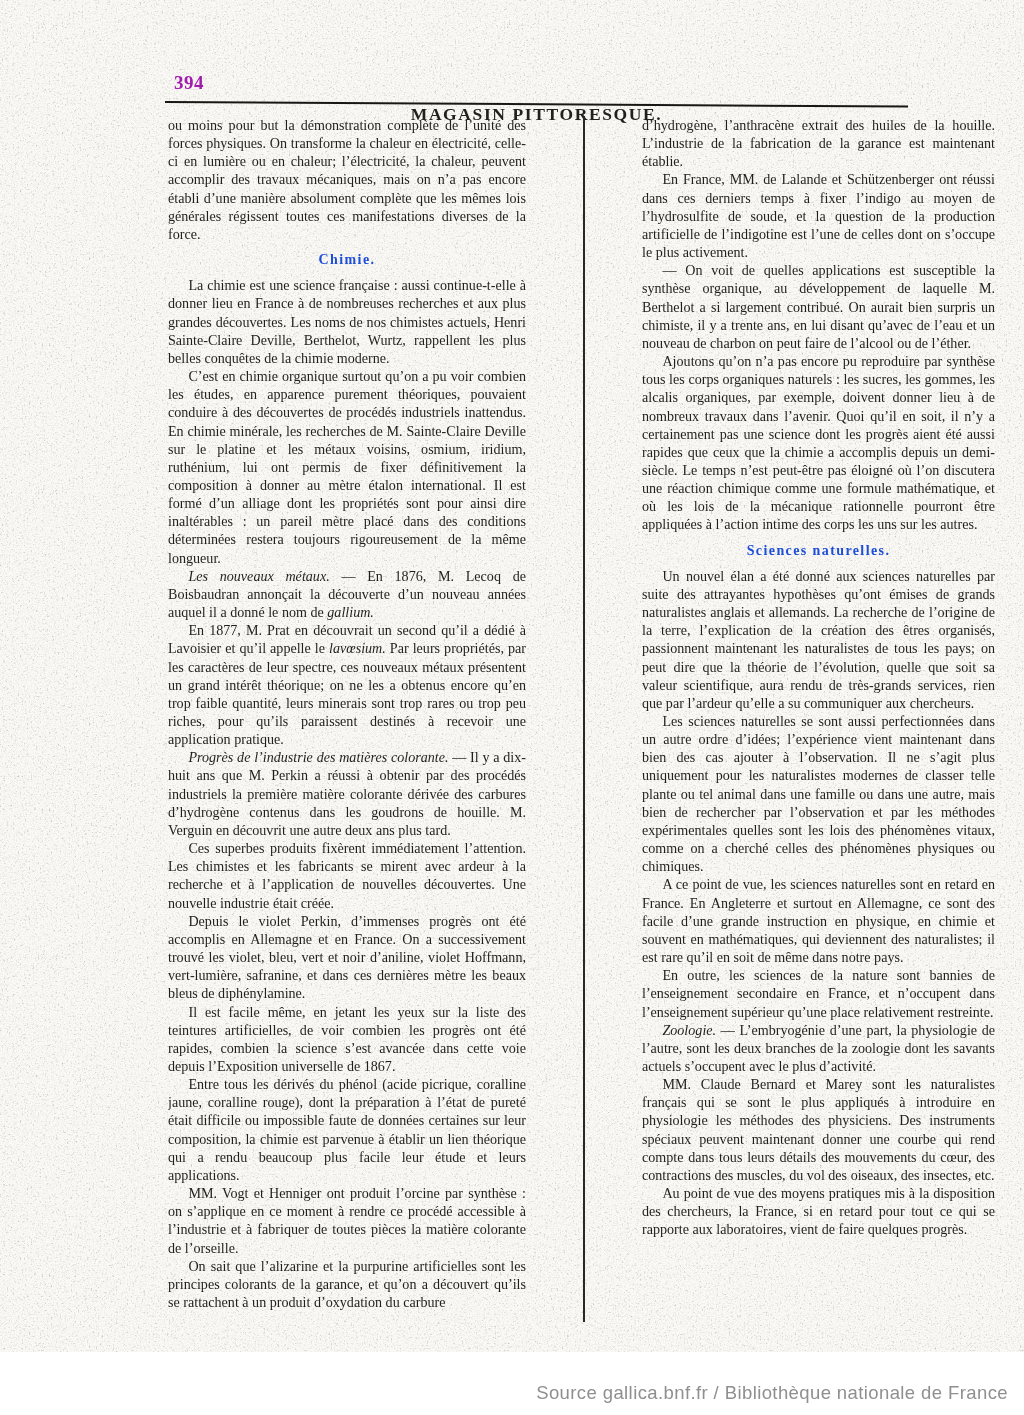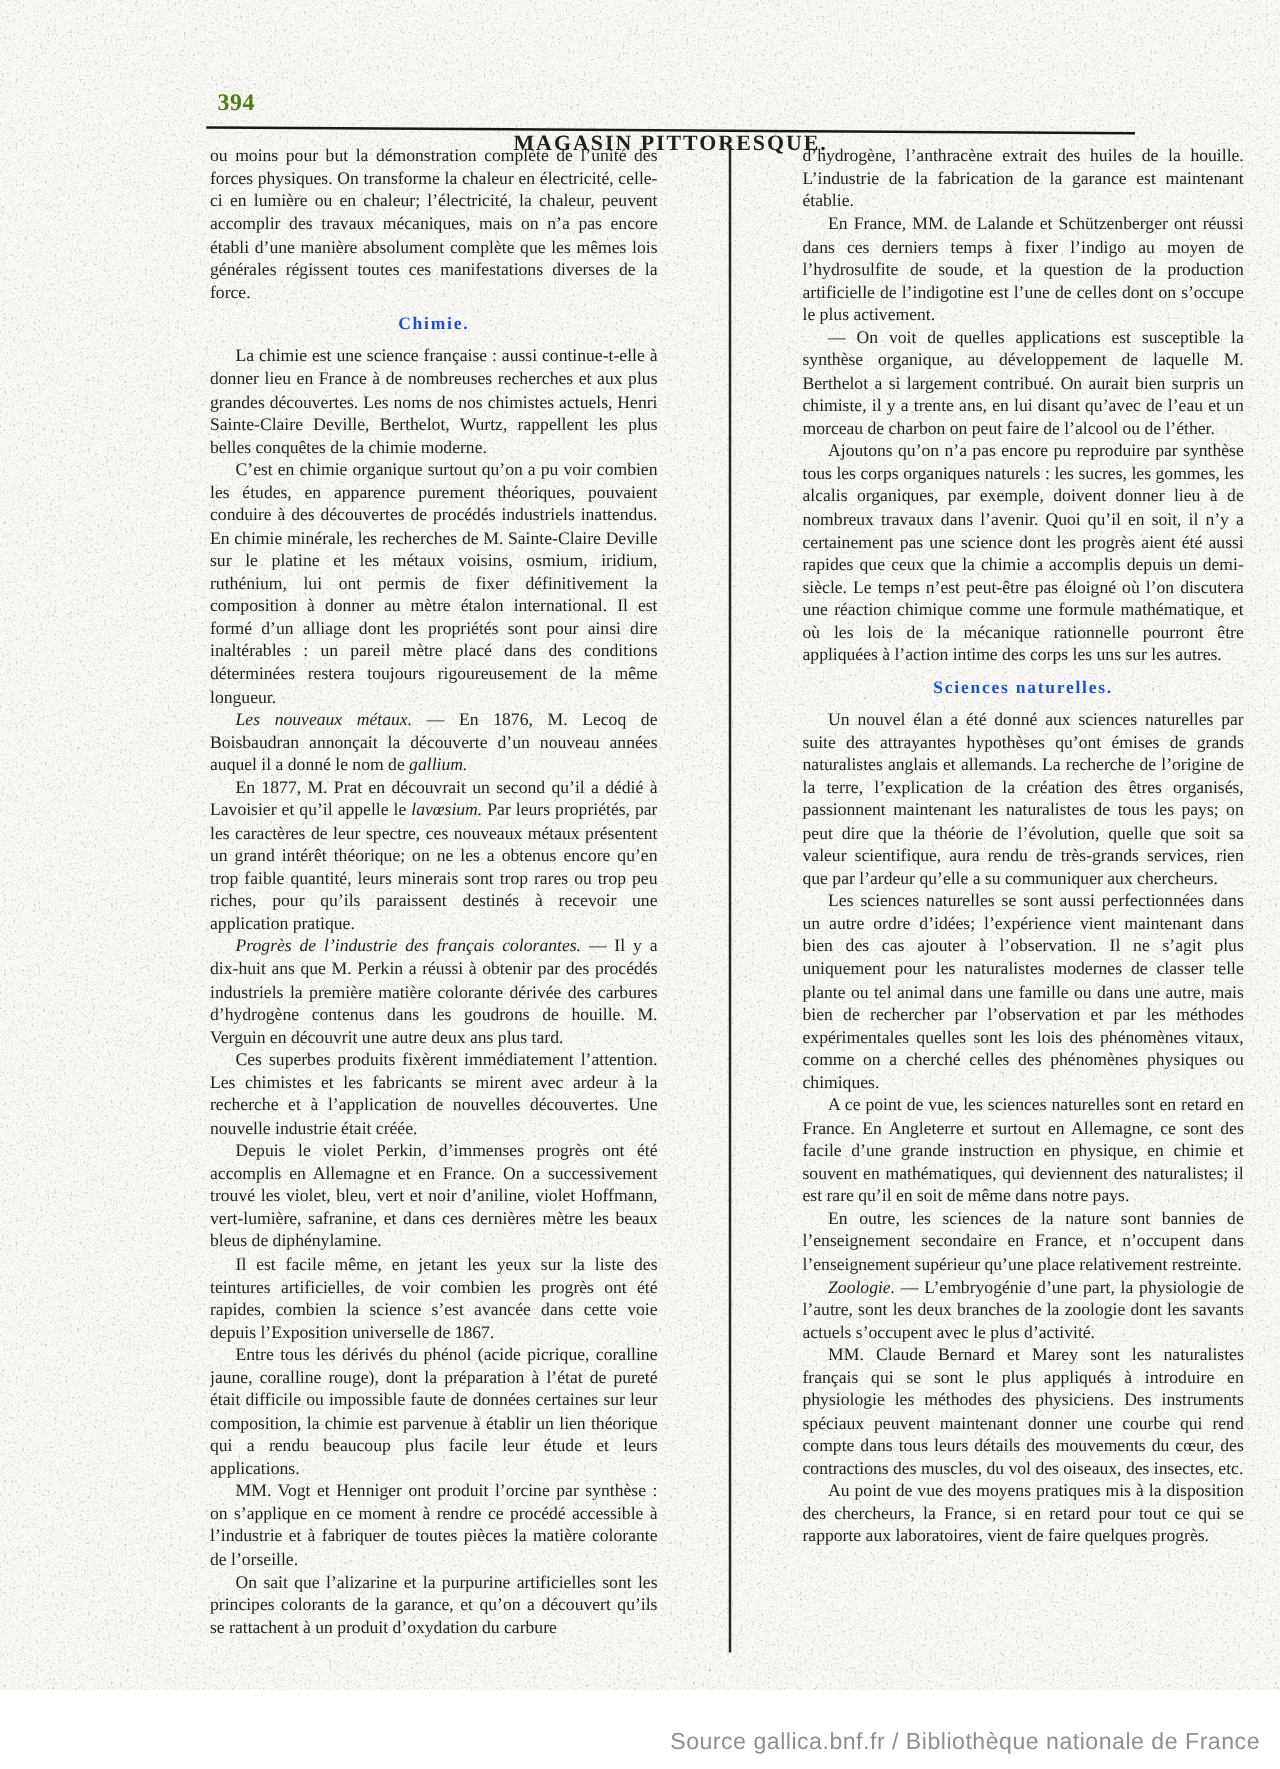--- a/index.html
+++ b/index.html
@@ -10,21 +10,21 @@
   }
   .page{
     position:absolute;top:0;left:0;width:1024px;height:1352px;
     background:#fbfaf6;overflow:hidden;
     box-shadow:inset 0 0 70px 28px #ffffff;
   }
   .noise{position:absolute;top:0;left:0;z-index:0;pointer-events:none;}
   .scan-header{position:absolute;top:0;left:168px;width:737px;z-index:2;}
   .page-number{
     position:absolute;left:6px;top:72px;
-    font-size:19px;font-weight:bold;color:#4d7c0f;letter-spacing:.5px;
+    font-size:19px;font-weight:bold;color:#a21caf;letter-spacing:.5px;
   }
   .journal-title{
     margin:0;padding-top:104px;text-align:center;
     font-size:17.5px;font-weight:bold;color:#21201d;letter-spacing:1.6px;
   }
   .header-rule{
     position:absolute;left:-3px;top:101px;width:743px;height:2.4px;
     background:#181716;transform:rotate(0.35deg);transform-origin:left center;
   }
   .columns{
@@ -85,35 +85,35 @@
   </header>
 
   <main class="columns">
     <div class="col">
         <p class="para noindent"><span>ou moins pour but la démonstration complète de l’unité des forces physiques. On transforme la chaleur en électricité, celle-ci en lumière ou en chaleur; l’électricité, la chaleur, peuvent accomplir des travaux mécaniques, mais on n’a pas encore établi d’une manière absolument complète que les mêmes lois générales régissent toutes ces manifestations diverses de la force.</span></p>
         <div class="col-heading">Chimie.</div>
         <p class="para"><span>La chimie est une science française : aussi continue-t-elle à donner lieu en France à de nombreuses recherches et aux plus grandes découvertes. Les noms de nos chimistes actuels, Henri Sainte-Claire Deville, Berthelot, Wurtz, rappellent les plus belles conquêtes de la chimie moderne.</span></p>
         <p class="para"><span>C’est en chimie organique surtout qu’on a pu voir combien les études, en apparence purement théoriques, pouvaient conduire à des découvertes de procédés industriels inattendus. En chimie minérale, les recherches de M. Sainte-Claire Deville sur le platine et les métaux voisins, osmium, iridium, ruthénium, lui ont permis de fixer définitivement la composition à donner au mètre étalon international. Il est formé d’un alliage dont les propriétés sont pour ainsi dire inaltérables : un pareil mètre placé dans des conditions déterminées restera toujours rigoureusement de la même longueur.</span></p>
         <p class="para"><span class="it">Les nouveaux métaux.</span><span> — En 1876, M. Lecoq de Boisbaudran annonçait la découverte d’un nouveau années auquel il a donné le nom de </span><span class="it">gallium.</span></p>
         <p class="para"><span>En 1877, M. Prat en découvrait un second qu’il a dédié à Lavoisier et qu’il appelle le </span><span class="it">lavœsium.</span><span> Par leurs propriétés, par les caractères de leur spectre, ces nouveaux métaux présentent un grand intérêt théorique; on ne les a obtenus encore qu’en trop faible quantité, leurs minerais sont trop rares ou trop peu riches, pour qu’ils paraissent destinés à recevoir une application pratique.</span></p>
-        <p class="para"><span class="it">Progrès de l’industrie des français colorantes.</span><span> — Il y a dix-huit ans que M. Perkin a réussi à obtenir par des procédés industriels la première matière colorante dérivée des carbures d’hydrogène contenus dans les goudrons de houille. M. Verguin en découvrit une autre deux ans plus tard.</span></p>
+        <p class="para"><span class="it">Progrès de l’industrie des matières colorante.</span><span> — Il y a dix-huit ans que M. Perkin a réussi à obtenir par des procédés industriels la première matière colorante dérivée des carbures d’hydrogène contenus dans les goudrons de houille. M. Verguin en découvrit une autre deux ans plus tard.</span></p>
         <p class="para"><span>Ces superbes produits fixèrent immédiatement l’attention. Les chimistes et les fabricants se mirent avec ardeur à la recherche et à l’application de nouvelles découvertes. Une nouvelle industrie était créée.</span></p>
         <p class="para"><span>Depuis le violet Perkin, d’immenses progrès ont été accomplis en Allemagne et en France. On a successivement trouvé les violet, bleu, vert et noir d’aniline, violet Hoffmann, vert-lumière, safranine, et dans ces dernières mètre les beaux bleus de diphénylamine.</span></p>
         <p class="para"><span>Il est facile même, en jetant les yeux sur la liste des teintures artificielles, de voir combien les progrès ont été rapides, combien la science s’est avancée dans cette voie depuis l’Exposition universelle de 1867.</span></p>
         <p class="para"><span>Entre tous les dérivés du phénol (acide picrique, coralline jaune, coralline rouge), dont la préparation à l’état de pureté était difficile ou impossible faute de données certaines sur leur composition, la chimie est parvenue à établir un lien théorique qui a rendu beaucoup plus facile leur étude et leurs applications.</span></p>
         <p class="para"><span>MM. Vogt et Henniger ont produit l’orcine par synthèse : on s’applique en ce moment à rendre ce procédé accessible à l’industrie et à fabriquer de toutes pièces la matière colorante de l’orseille.</span></p>
         <p class="para"><span>On sait que l’alizarine et la purpurine artificielles sont les principes colorants de la garance, et qu’on a découvert qu’ils se rattachent à un produit d’oxydation du carbure</span></p>
       </div>
     <div class="divider-cell">
       <div class="divider"></div>
     </div>
     <div class="col">
         <p class="para noindent"><span>d’hydrogène, l’anthracène extrait des huiles de la houille. L’industrie de la fabrication de la garance est maintenant établie.</span></p>
         <p class="para"><span>En France, MM. de Lalande et Schützenberger ont réussi dans ces derniers temps à fixer l’indigo au moyen de l’hydrosulfite de soude, et la question de la production artificielle de l’indigotine est l’une de celles dont on s’occupe le plus activement.</span></p>
-        <p class="para"><span>— On voit de quelles applications est susceptible la synthèse organique, au développement de laquelle M. Berthelot a si largement contribué. On aurait bien surpris un chimiste, il y a trente ans, en lui disant qu’avec de l’eau et un morceau de charbon on peut faire de l’alcool ou de l’éther.</span></p>
+        <p class="para"><span>— On voit de quelles applications est susceptible la synthèse organique, au développement de laquelle M. Berthelot a si largement contribué. On aurait bien surpris un chimiste, il y a trente ans, en lui disant qu’avec de l’eau et un nouveau de charbon on peut faire de l’alcool ou de l’éther.</span></p>
         <p class="para"><span>Ajoutons qu’on n’a pas encore pu reproduire par synthèse tous les corps organiques naturels : les sucres, les gommes, les alcalis organiques, par exemple, doivent donner lieu à de nombreux travaux dans l’avenir. Quoi qu’il en soit, il n’y a certainement pas une science dont les progrès aient été aussi rapides que ceux que la chimie a accomplis depuis un demi-siècle. Le temps n’est peut-être pas éloigné où l’on discutera une réaction chimique comme une formule mathématique, et où les lois de la mécanique rationnelle pourront être appliquées à l’action intime des corps les uns sur les autres.</span></p>
         <div class="col-heading">Sciences naturelles.</div>
         <p class="para"><span>Un nouvel élan a été donné aux sciences naturelles par suite des attrayantes hypothèses qu’ont émises de grands naturalistes anglais et allemands. La recherche de l’origine de la terre, l’explication de la création des êtres organisés, passionnent maintenant les naturalistes de tous les pays; on peut dire que la théorie de l’évolution, quelle que soit sa valeur scientifique, aura rendu de très-grands services, rien que par l’ardeur qu’elle a su communiquer aux chercheurs.</span></p>
         <p class="para"><span>Les sciences naturelles se sont aussi perfectionnées dans un autre ordre d’idées; l’expérience vient maintenant dans bien des cas ajouter à l’observation. Il ne s’agit plus uniquement pour les naturalistes modernes de classer telle plante ou tel animal dans une famille ou dans une autre, mais bien de rechercher par l’observation et par les méthodes expérimentales quelles sont les lois des phénomènes vitaux, comme on a cherché celles des phénomènes physiques ou chimiques.</span></p>
         <p class="para"><span>A ce point de vue, les sciences naturelles sont en retard en France. En Angleterre et surtout en Allemagne, ce sont des facile d’une grande instruction en physique, en chimie et souvent en mathématiques, qui deviennent des naturalistes; il est rare qu’il en soit de même dans notre pays.</span></p>
         <p class="para"><span>En outre, les sciences de la nature sont bannies de l’enseignement secondaire en France, et n’occupent dans l’enseignement supérieur qu’une place relativement restreinte.</span></p>
         <p class="para"><span class="it">Zoologie.</span><span> — L’embryogénie d’une part, la physiologie de l’autre, sont les deux branches de la zoologie dont les savants actuels s’occupent avec le plus d’activité.</span></p>
         <p class="para"><span>MM. Claude Bernard et Marey sont les naturalistes français qui se sont le plus appliqués à introduire en physiologie les méthodes des physiciens. Des instruments spéciaux peuvent maintenant donner une courbe qui rend compte dans tous leurs détails des mouvements du cœur, des contractions des muscles, du vol des oiseaux, des insectes, etc.</span></p>
         <p class="para"><span>Au point de vue des moyens pratiques mis à la disposition des chercheurs, la France, si en retard pour tout ce qui se rapporte aux laboratoires, vient de faire quelques progrès.</span></p>
       </div>

